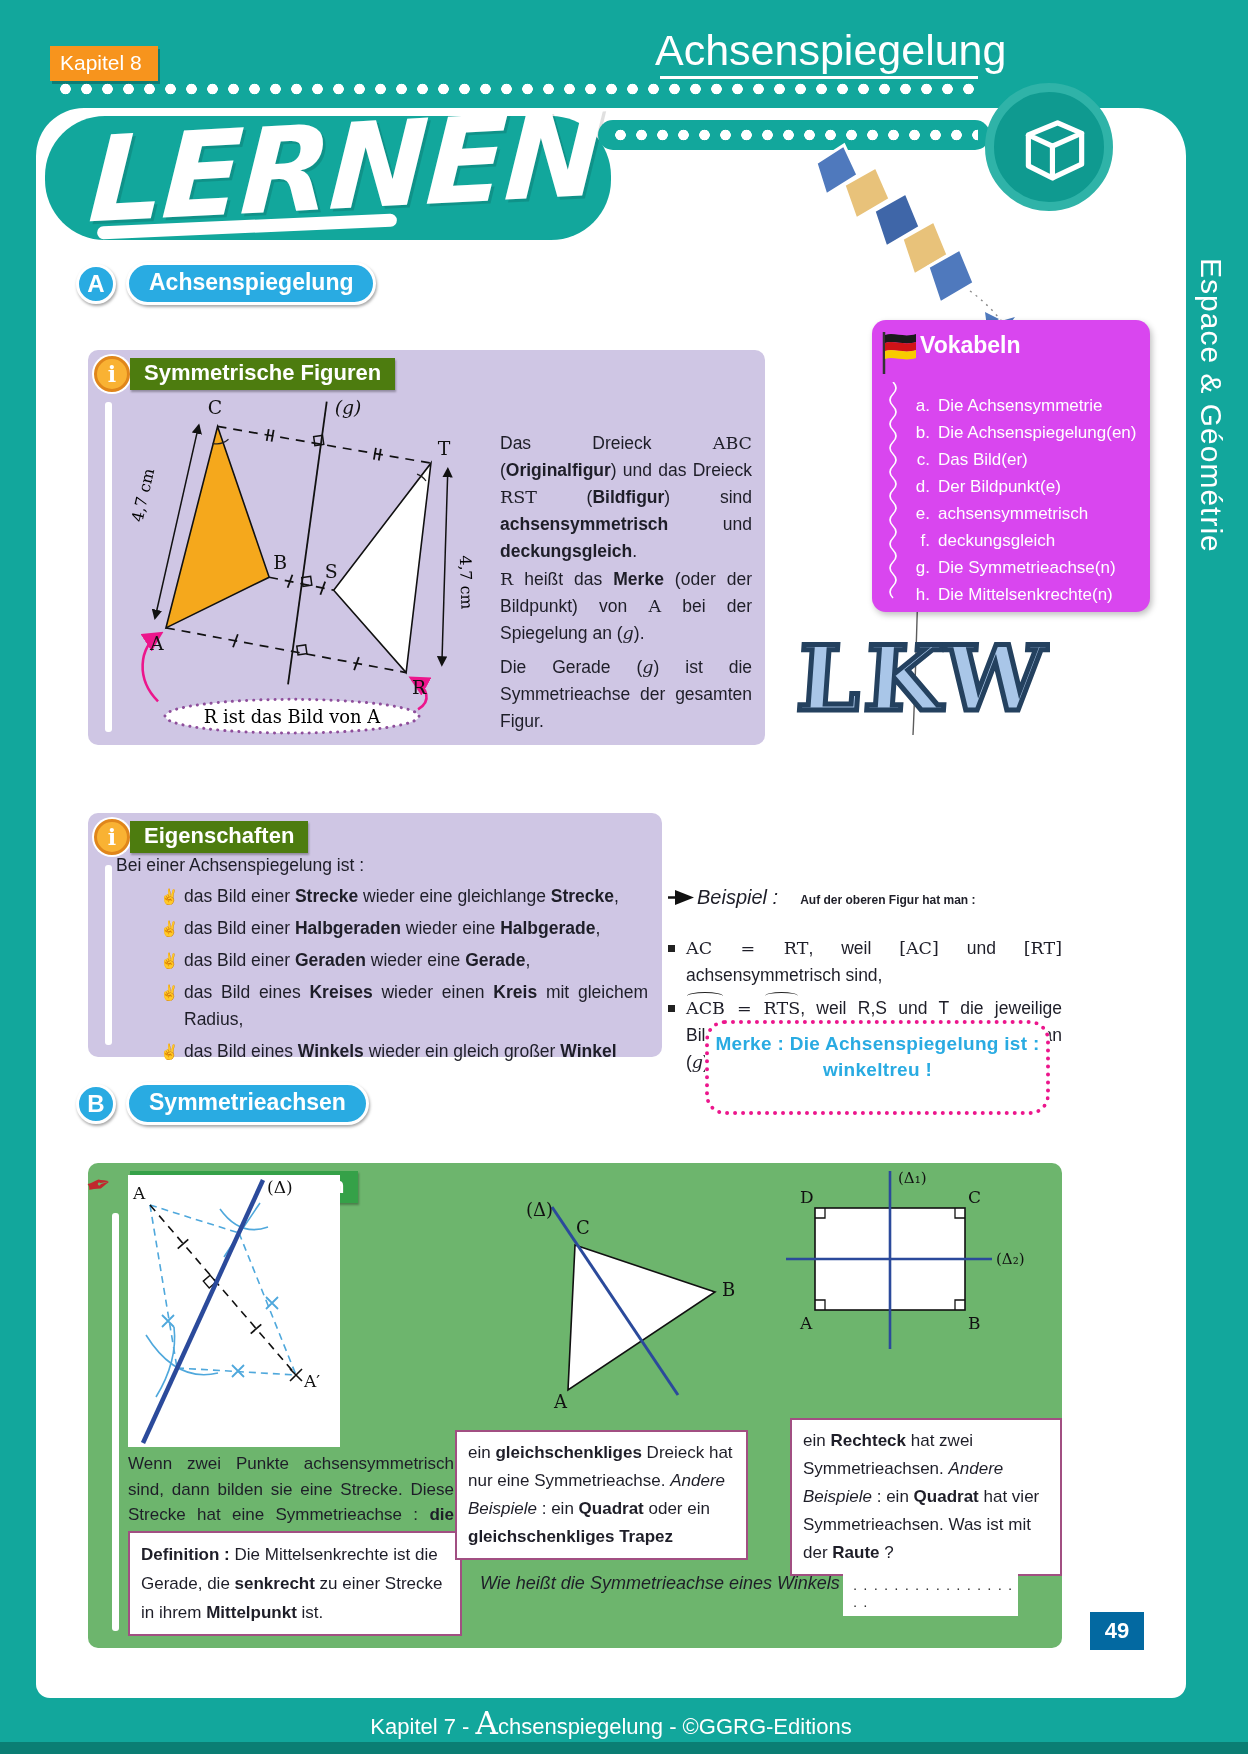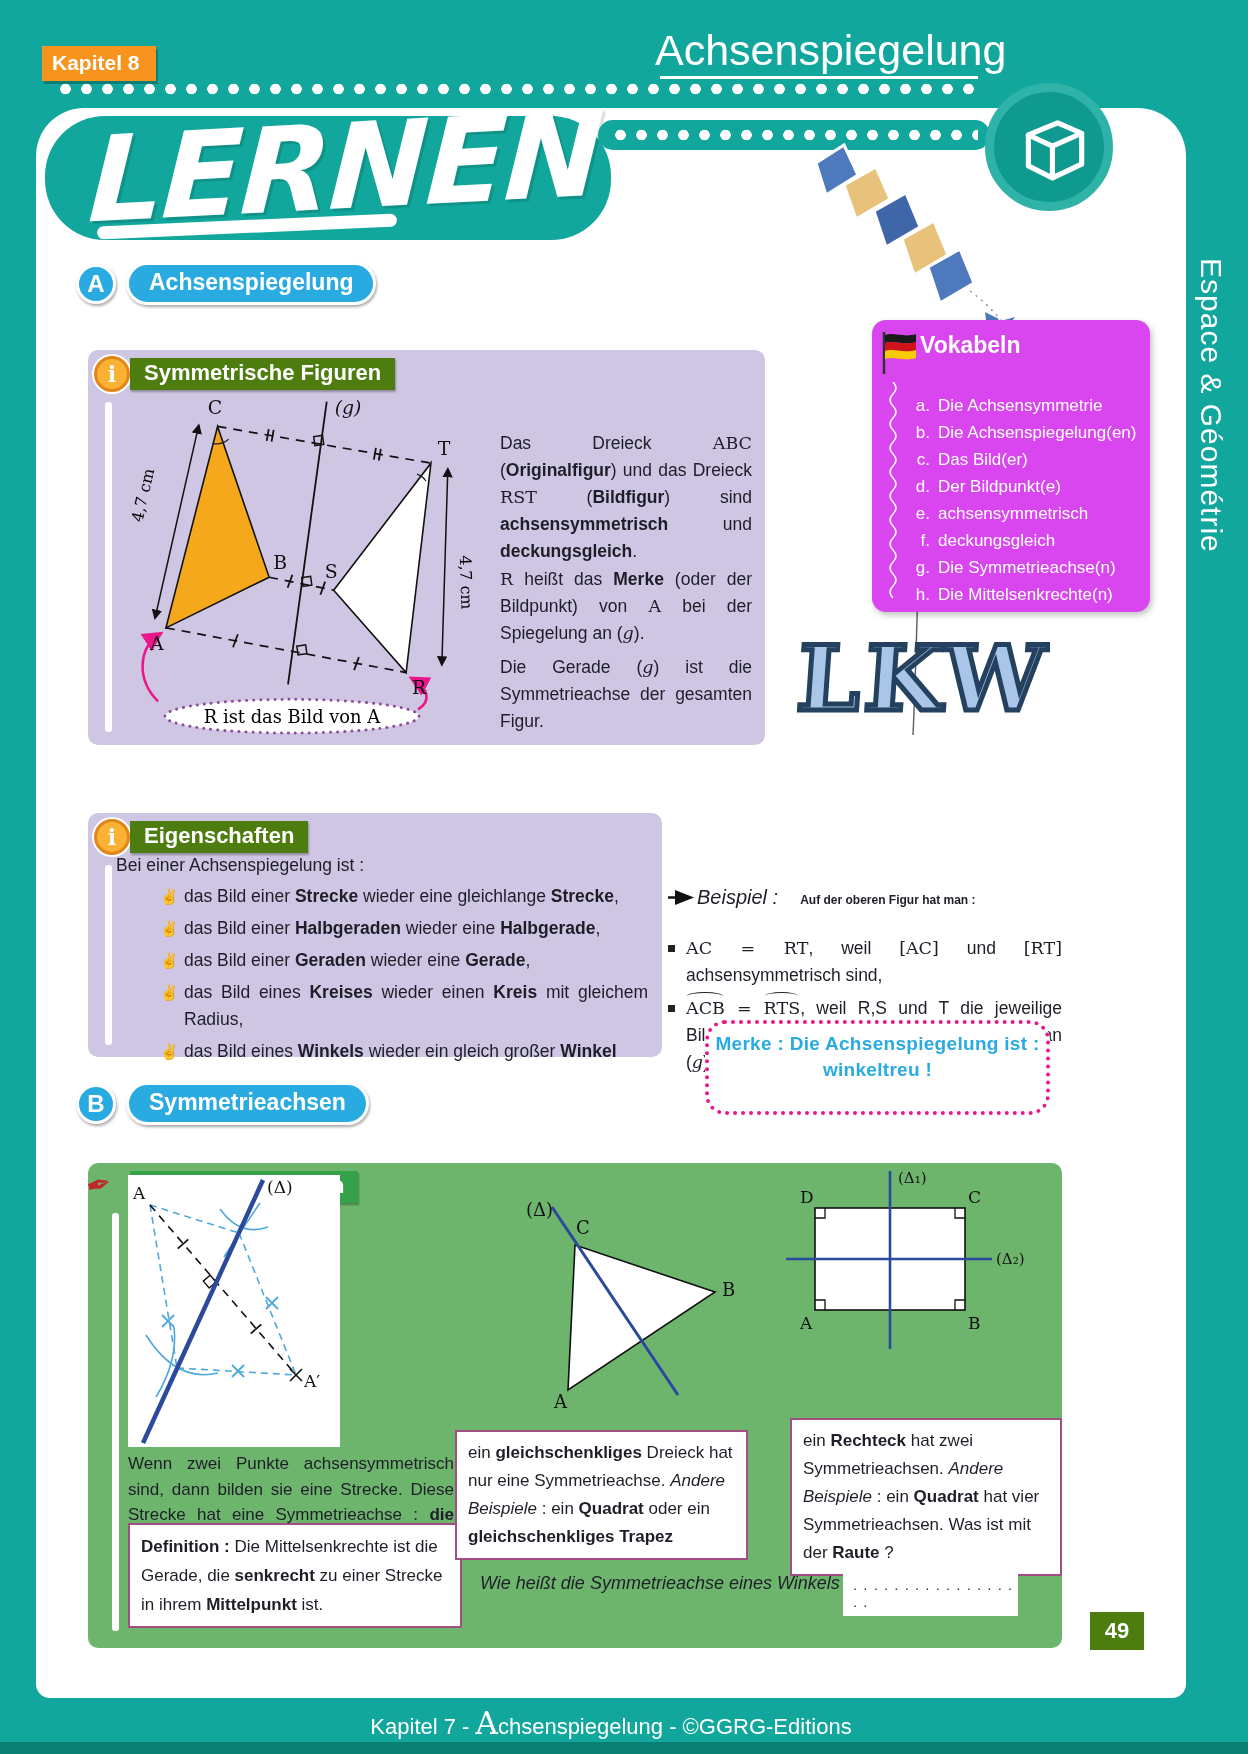--- a/index.html
+++ b/index.html
@@ -5,22 +5,22 @@
   html,body { margin:0; padding:0; }
   .page {
     position:relative; width:1248px; height:1754px;
     background:#12a79c; overflow:hidden;
     font-family:"Liberation Sans", sans-serif; color:#1e1e28;
   }
   .abs { position:absolute; }
 
   
   .chapter-badge {
-    position:absolute; left:42px; top:46px; background:#F7941D; color:#fff;
-    font-weight:bold; font-size:21px; padding:5px 16px 6px 10px;
+    position:absolute; left:50px; top:46px; background:#F7941D; color:#fff;
+    font-weight:normal; font-size:21px; padding:5px 16px 6px 10px;
     box-shadow:2px 3px 0 rgba(0,0,0,.25);
   }
   .header-title {
     position:absolute; left:655px; top:26px; width:330px; color:#fff;
     font-size:43px; font-weight:400; letter-spacing:0px; text-align:right;
   }
   .header-underline { position:absolute; left:660px; top:76px; width:318px; height:3px; background:#fff; }
   .dots {
     background-image:radial-gradient(circle at 50% 50%, #fff 5px, rgba(255,255,255,0) 5.6px);
     background-size:21px 14px; background-repeat:repeat-x;
@@ -129,21 +129,21 @@
     font-size:17px; line-height:28px; padding:7px 11px; box-sizing:border-box; text-align:left;
   }
   .panel { position:absolute; background:#fff; }
 
   .footer-band-text {
     position:absolute; left:36px; top:1705px; width:1150px; text-align:center;
     color:#fff; font-size:22px;
   }
   .page-num {
     position:absolute; left:1090px; top:1612px; width:54px; height:38px;
-    background:#4d7c0f; color:#fff; font-weight:bold; font-size:22px;
+    background:#0369a1; color:#fff; font-weight:bold; font-size:22px;
     display:flex; align-items:center; justify-content:center;
   }
   .side-vertical {
     position:absolute; left:1194px; top:258px; height:470px;
     writing-mode:vertical-rl; color:#fff; font-size:30px; letter-spacing:1px;
   }
   .dark-strip { position:absolute; left:0; top:1742px; width:1248px; height:12px; background:#0B7E74; }
 
   svg { display:block; }
   svg text { font-family:"DejaVu Serif", serif; }
@@ -469,21 +469,21 @@
         <text x="188" y="38">C</text>
         <text x="20" y="164">A</text>
         <text x="188" y="164">B</text>
         <text x="118" y="18" font-size="15">(Δ₁)</text>
         <text x="216" y="99" font-size="15">(Δ₂)</text>
       </g>
     </svg>
 
     <div class="para" style="left:40px; top:288px; width:326px; font-size:17px; line-height:25.5px;"><span>Wenn zwei Punkte achsensymmetrisch sind, dann bilden sie eine Strecke. Diese Strecke hat eine Symmetrieachse : </span><span class="s-b">die Mittelsenkrechte</span><span>.</span></div>
 
-    <div class="wcard" style="left:40px; top:360px; width:334px; line-height:29px;"><span class="s-b">Definition :</span><span> Die Mittelsenkrechte ist die Gerade, die </span><span class="s-b">senkrecht</span><span> zu einer Strecke in ihrem </span><span class="s-b">Mittelpunkt</span><span> ist.</span></div>
+    <div class="wcard" style="left:40px; top:368px; width:334px; line-height:29px;"><span class="s-b">Definition :</span><span> Die Mittelsenkrechte ist die Gerade, die </span><span class="s-b">senkrecht</span><span> zu einer Strecke in ihrem </span><span class="s-b">Mittelpunkt</span><span> ist.</span></div>
 
     <div class="wcard" style="left:367px; top:267px; width:293px;"><span>ein </span><span class="s-b">gleichschenkliges</span><span> Dreieck hat nur eine Symmetrieachse. </span><span class="s-i">Andere Beispiele</span><span> : ein </span><span class="s-b">Quadrat</span><span> oder ein </span><span class="s-b">gleichschenkliges Trapez</span></div>
 
     <div class="wcard" style="left:702px; top:255px; width:272px;"><span>ein </span><span class="s-b">Rechteck</span><span> hat zwei Symmetrieachsen. </span><span class="s-i">Andere Beispiele</span><span> : ein </span><span class="s-b">Quadrat</span><span> hat vier Symmetrieachsen. Was ist mit der </span><span class="s-b">Raute</span><span> ?</span></div>
 
     <div class="abs" style="left:392px; top:410px; font-style:italic; font-size:18px;">Wie heißt die Symmetrieachse eines Winkels ?</div>
     <div class="panel" style="left:755px; top:395px; width:175px; height:58px;">
       <div class="abs" style="left:10px; bottom:6px; font-size:15px; color:#333; letter-spacing:1px;">. . . . . . . . . . . . . . . . . .</div>
     </div>
   </div>

